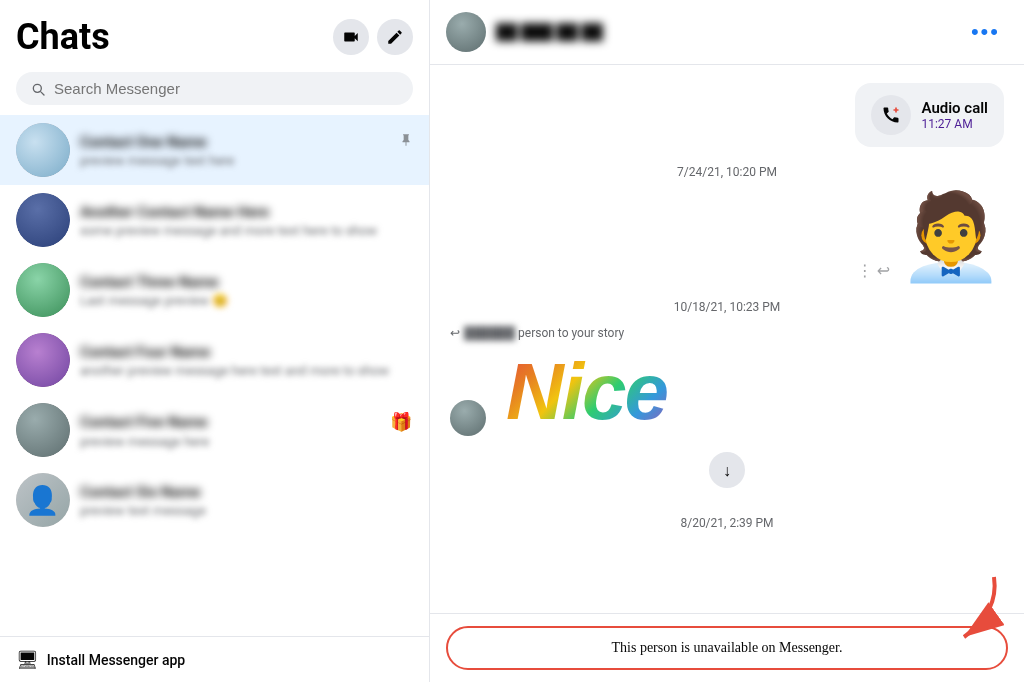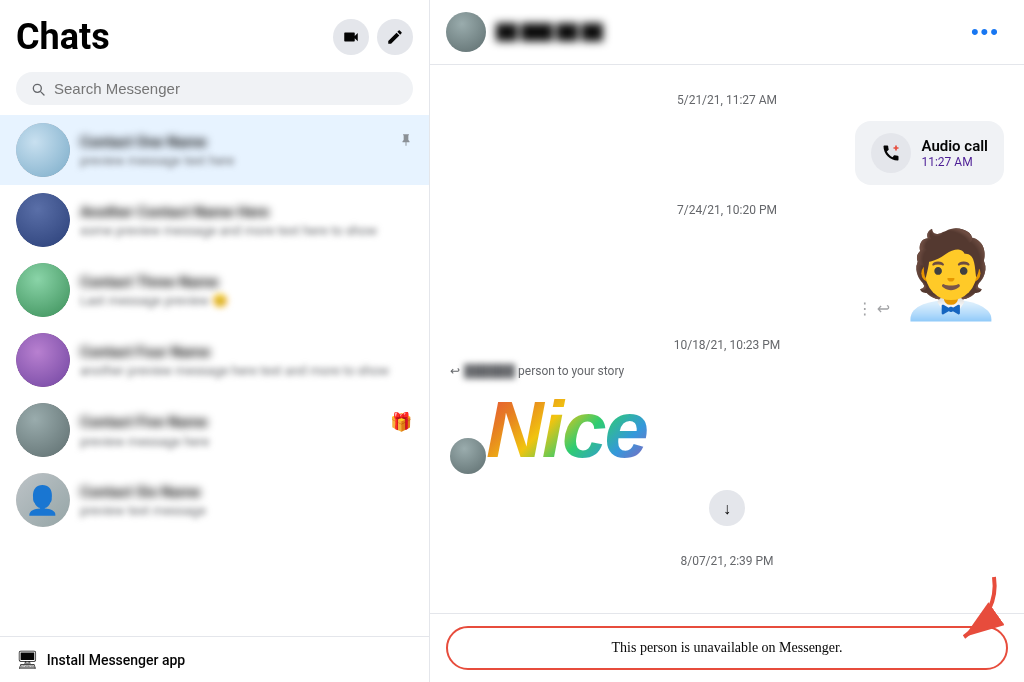--- a/index.html
+++ b/index.html
@@ -344,21 +344,21 @@
 
     .chat-footer-wrapper {
       position: relative;
       overflow: visible;
       font-family: Liberation Serif, serif;
     }
 
     .message-with-avatar {
       display: flex;
       align-items: flex-end;
-      gap: 0;
+      gap: 20px;
     }
 
     
     .big-red-arrow {
       position: absolute;
       bottom: 30px;
       right: 20px;
       pointer-events: none;
     }
   </style>
@@ -489,21 +489,20 @@
     <div class="chat-header-info">
       <div class="chat-header-name blurred">██ ███ ██ ██</div>
     </div>
     <button class="more-btn">
       <span style="font-size:22px;letter-spacing:2px;color:#1877f2;">•••</span>
     </button>
   </div>
 
   <div class="messages-area">
 
-    <div class="timestamp-divider">5/21/21, 11:27 AM</div>
 
     <div class="message-row outgoing">
       <div class="audio-call-bubble">
         <div class="call-icon">
           <svg width="20" height="20" viewBox="0 0 24 24" fill="#050505">
             <path d="M20.01 15.38c-1.23 0-2.42-.2-3.53-.56a.977.977 0 00-1.01.24l-1.57 1.97c-2.83-1.35-5.48-3.9-6.89-6.83l1.95-1.66c.27-.28.35-.67.24-1.02-.37-1.12-.56-2.32-.56-3.53 0-.54-.45-.99-.99-.99H4.19C3.65 3 3 3.24 3 3.99 3 13.28 10.73 21 20.01 21c.71 0 .99-.63.99-1.18v-3.45c0-.54-.45-.99-.99-.99z"></path>
             <path d="M17 9V7h-2V5h2V3h2v2h2v2h-2v2h-2z" fill="#e74c3c"></path>
           </svg>
         </div>
         <div class="call-info">
@@ -537,21 +536,21 @@
       <div class="sticker-avatar" style="background:radial-gradient(circle at 40% 30%, #9aacad, #5d6d6e); width:36px;height:36px;border-radius:50%;flex-shrink:0;"></div>
       <div>
         <div class="nice-sticker">Nice</div>
       </div>
     </div>
 
     <div style="display:flex;justify-content:center;margin:8px 0;">
       <div class="scroll-down-btn">↓</div>
     </div>
 
-    <div class="timestamp-divider">8/07/21, 2:39 PM</div>
+    <div class="timestamp-divider">8/20/21, 2:39 PM</div>
 
   </div>
 
   <div class="chat-footer-wrapper">
     <div class="chat-footer">
       <div class="unavailable-notice">
         <span>This person is unavailable on Messenger.</span>
       </div>
     </div>
 

